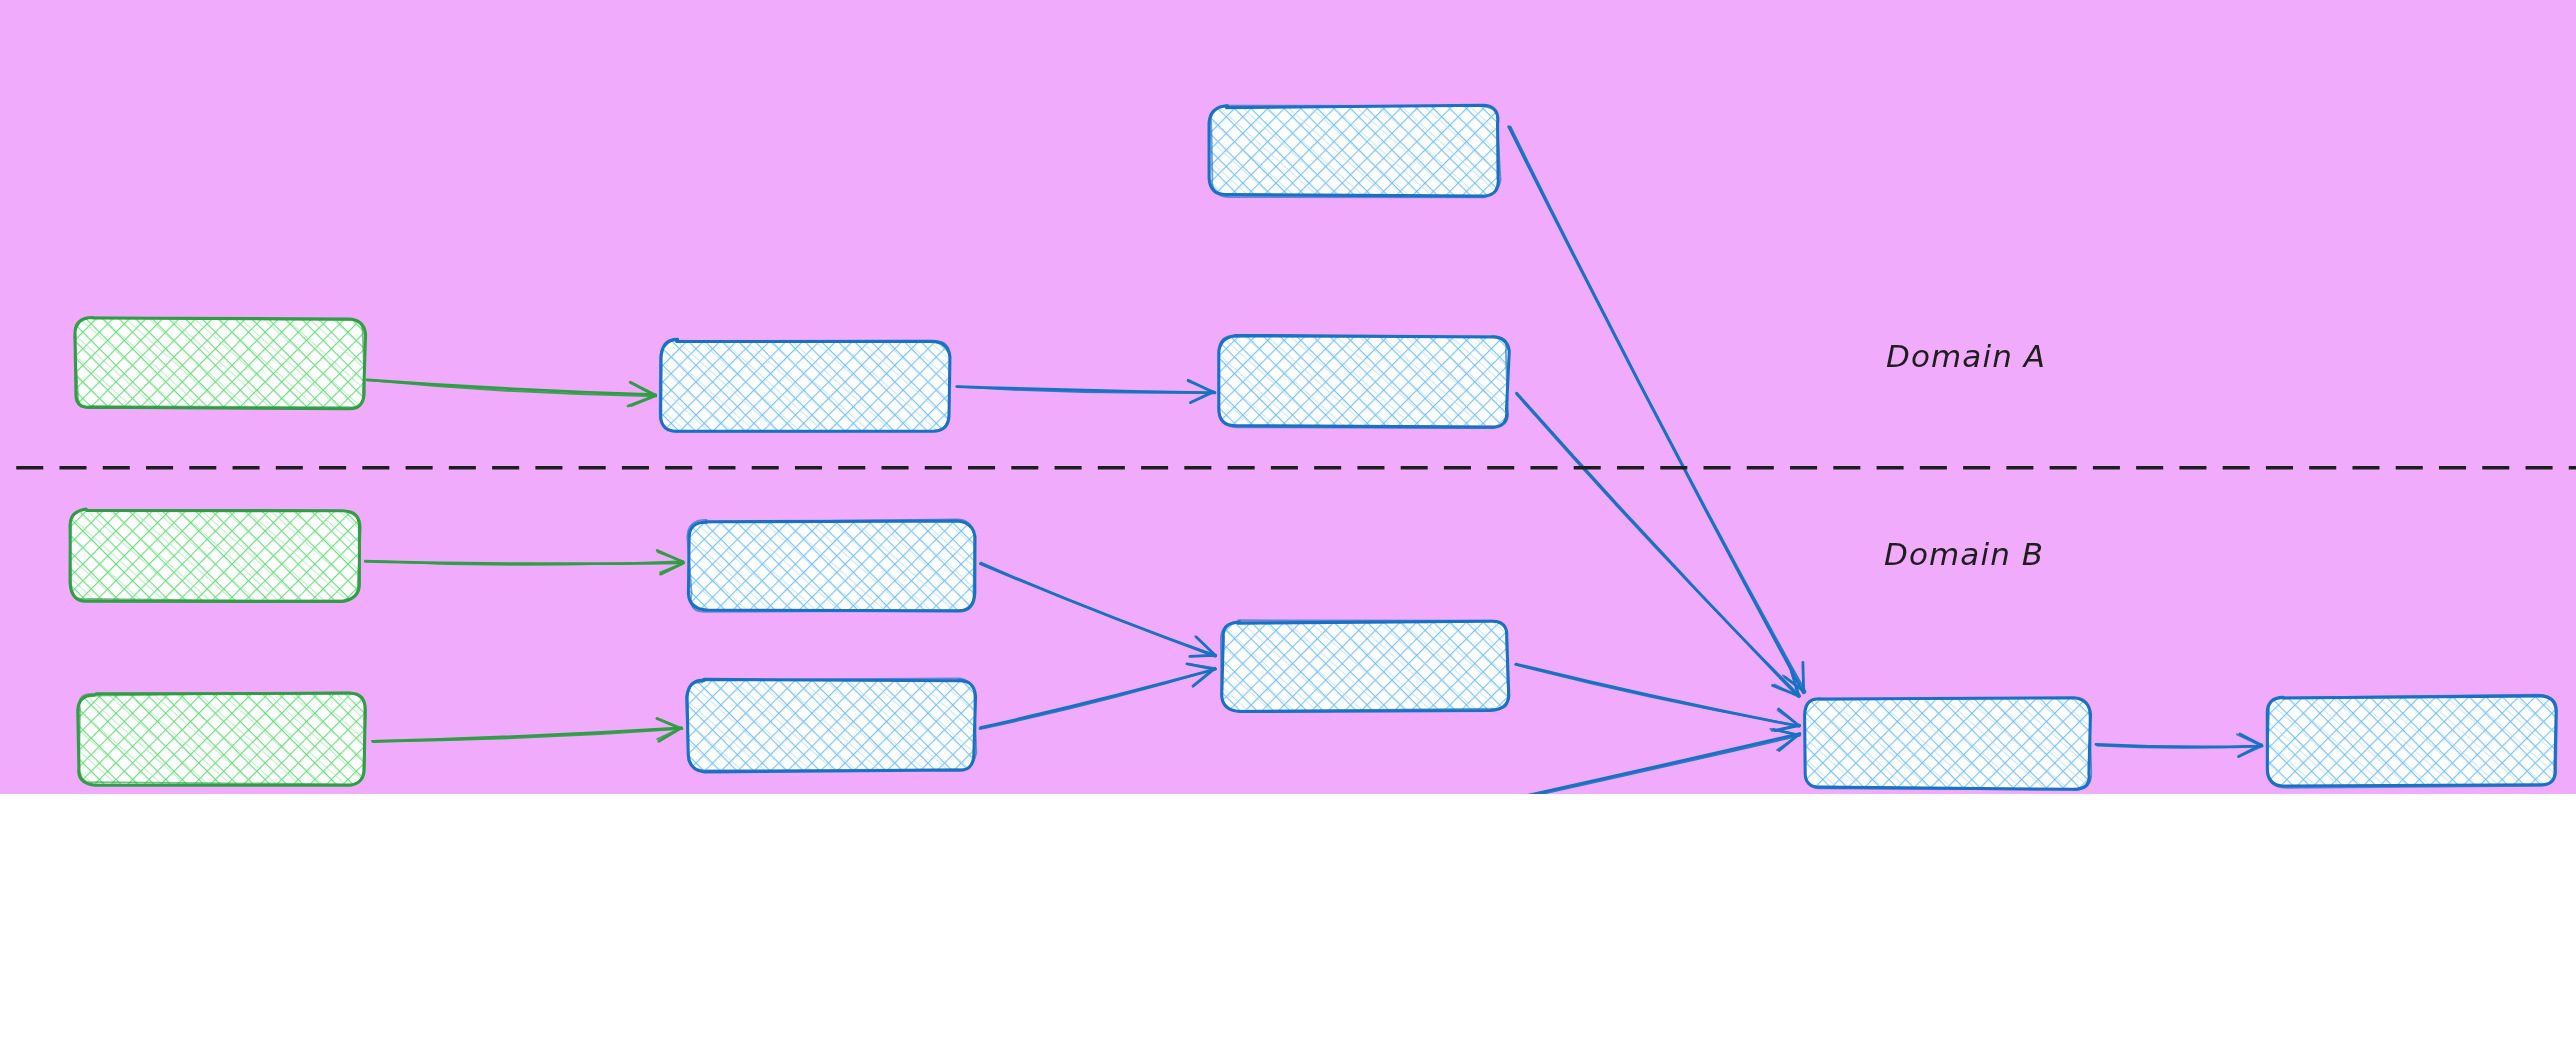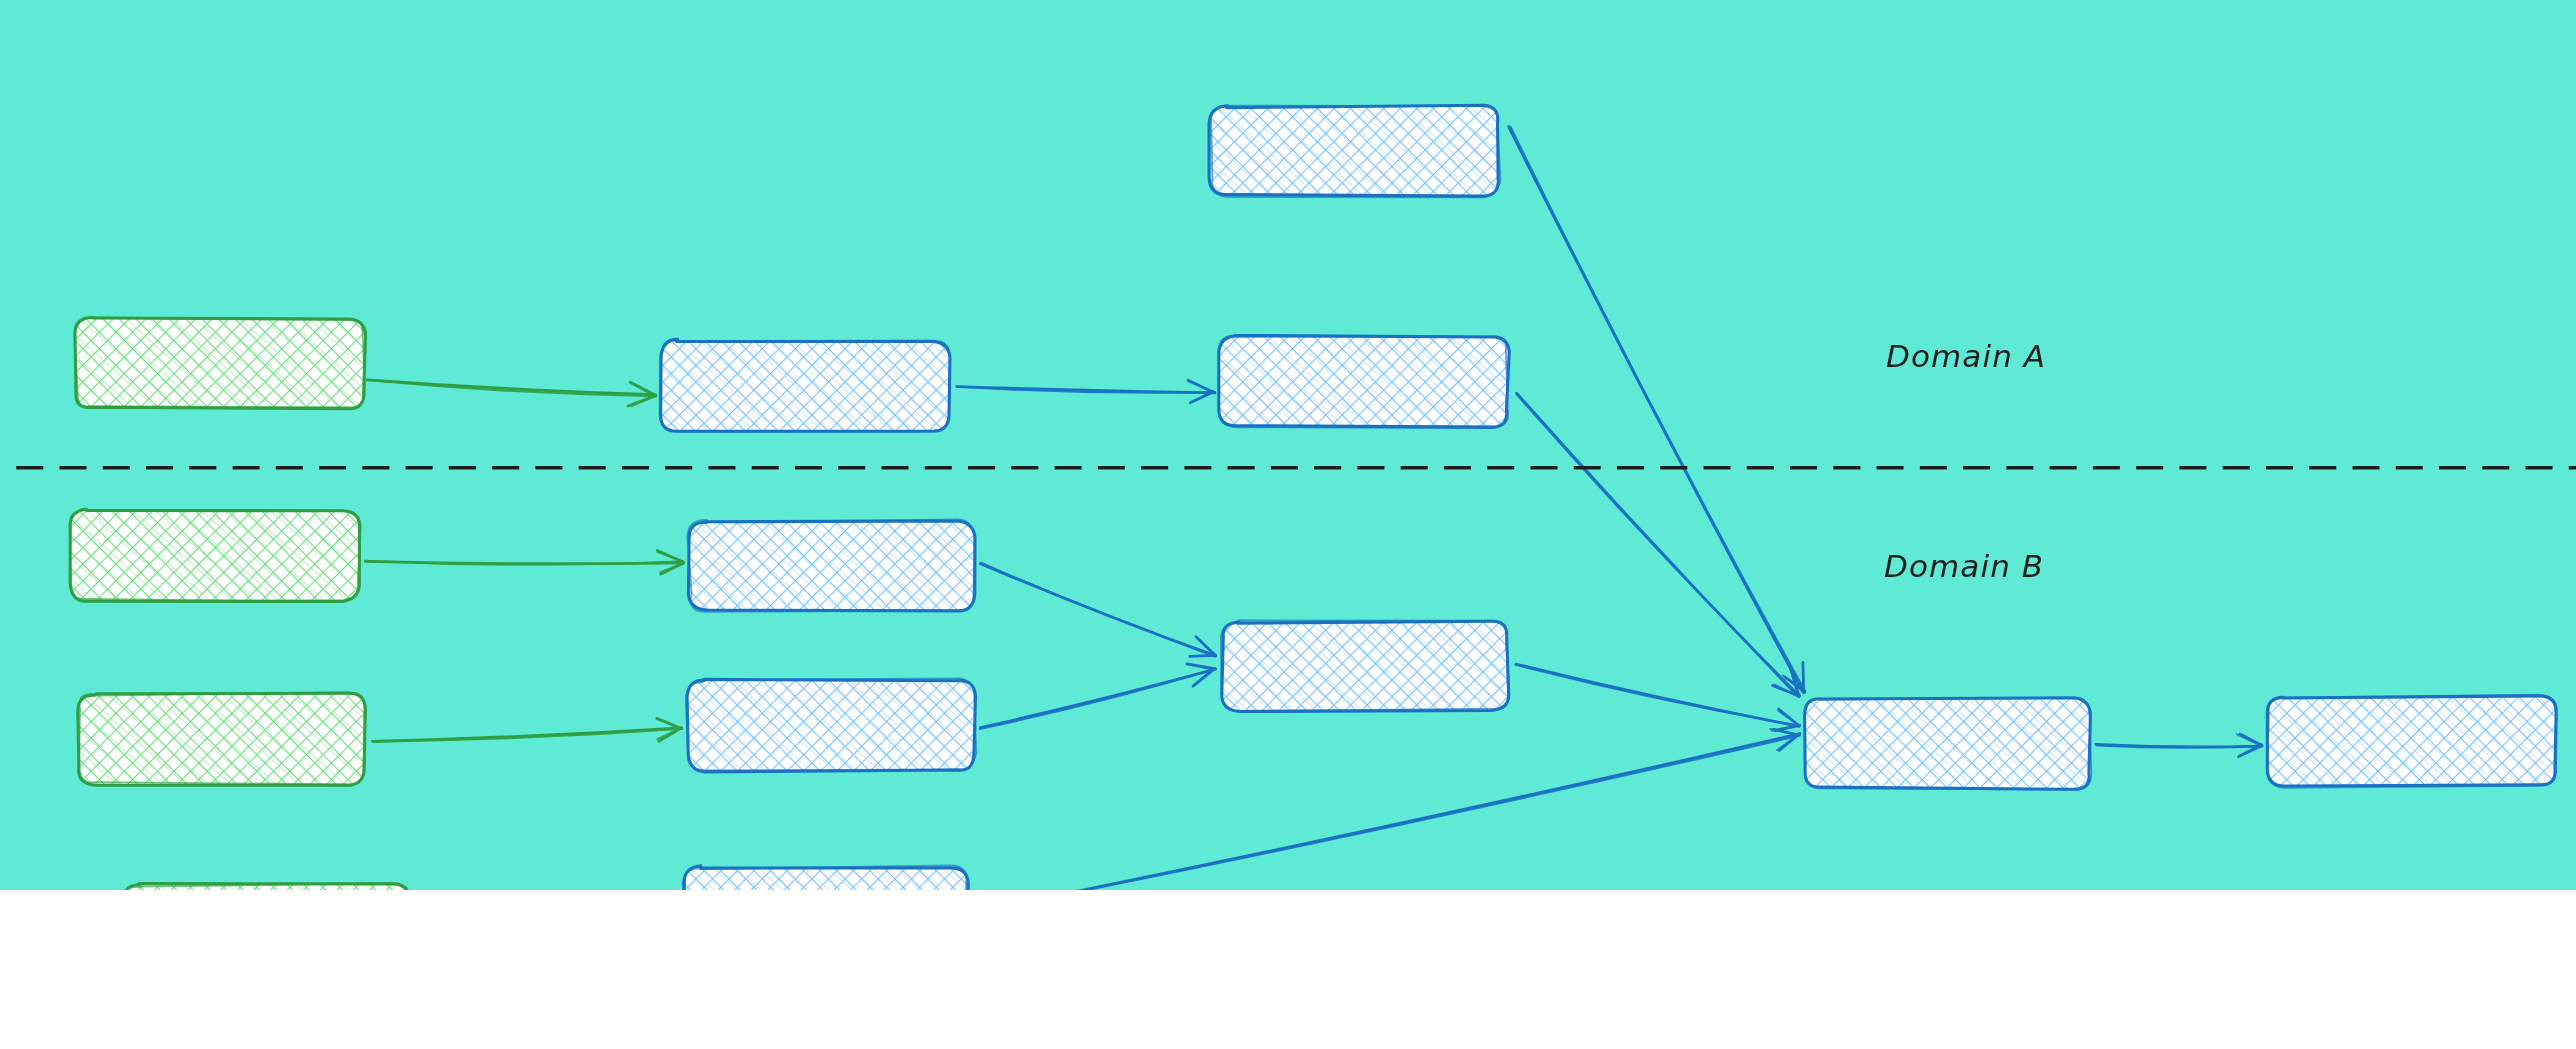--- a/index.html
+++ b/index.html
@@ -7,22 +7,22 @@
     margin: 0;
     padding: 0;
     background: #ffffff;
   }
   body {
     font-family: "Liberation Sans", sans-serif;
   }
   #canvas-wrap {
     position: relative;
     width: 2576px;
-    height: 890px;
-    background: #5eead4;
+    height: 794px;
+    background: #f0abfc;
     overflow: hidden;
     text-decoration: underline;
   }
   #diagram-svg {
     position: absolute;
     top: 0;
     left: 0;
     width: 2576px;
     height: 1049px;
     display: block;
@@ -243,16 +243,16 @@
           <path d="M2532.9032525064904,774.5380865111658 L2819.1878738416303,772.1431106570843 Q2836.8326737415196,773.2282039650847 2835.901008225186,791.9921413433701 L2834.6717449189496,853.8727536208335 Q2835.961949921382,870.96857528713 2818.986052800429,870.7195682527123 L2532.52182512289,872.2705095299848 Q2516.4948341379386,871.4849861150072 2515.566239166803,854.0837593086454 L2515.5356422429604,791.9893196118014 Q2514.869840240697,773.8825264942285 2533.221919632341,773.8304691326015 Z" fill="none" stroke="#1971c2" stroke-width="3.4" stroke-linecap="round" stroke-linejoin="round"></path>
           <path d="M2533.8181562434033,774.247905542165 L2815.8245634080026,770.6845679760373 Q2837.952531703353,772.5594636926239 2836.6275659575253,789.2167284014713 L2835.931138182772,854.8925510421826 Q2836.2972705853626,871.0515445715988 2820.0103778859648,871.9068027507079 L2536.2288318655587,874.2073490164277 Q2514.6961872105935,872.9006444469563 2515.0448080069596,853.4353696831666 L2517.442139245869,789.0546308519573 Q2515.748638106393,775.0885192891996 2534.801754762233,774.2303588884092 Z" fill="none" stroke="#1971c2" stroke-width="2.0" stroke-linecap="round" stroke-linejoin="round" opacity="0.65"></path>
         </g>
       </g>
     <g id="divider-layer">
         <line x1="18" y1="519" x2="2858" y2="519" stroke="#1e1e1e" stroke-width="4" stroke-dasharray="30 18" stroke-linecap="butt"></line>
       </g>
   </svg>
 
   <div class="domain-label" id="label-domain-a" style="left: 1886px; top: 338px;">Domain A</div>
-  <div class="domain-label" id="label-domain-b" style="left: 1884px; top: 548px;">Domain B</div>
+  <div class="domain-label" id="label-domain-b" style="left: 1884px; top: 536px;">Domain B</div>
 
 </div>
 
 
 </body></html>

